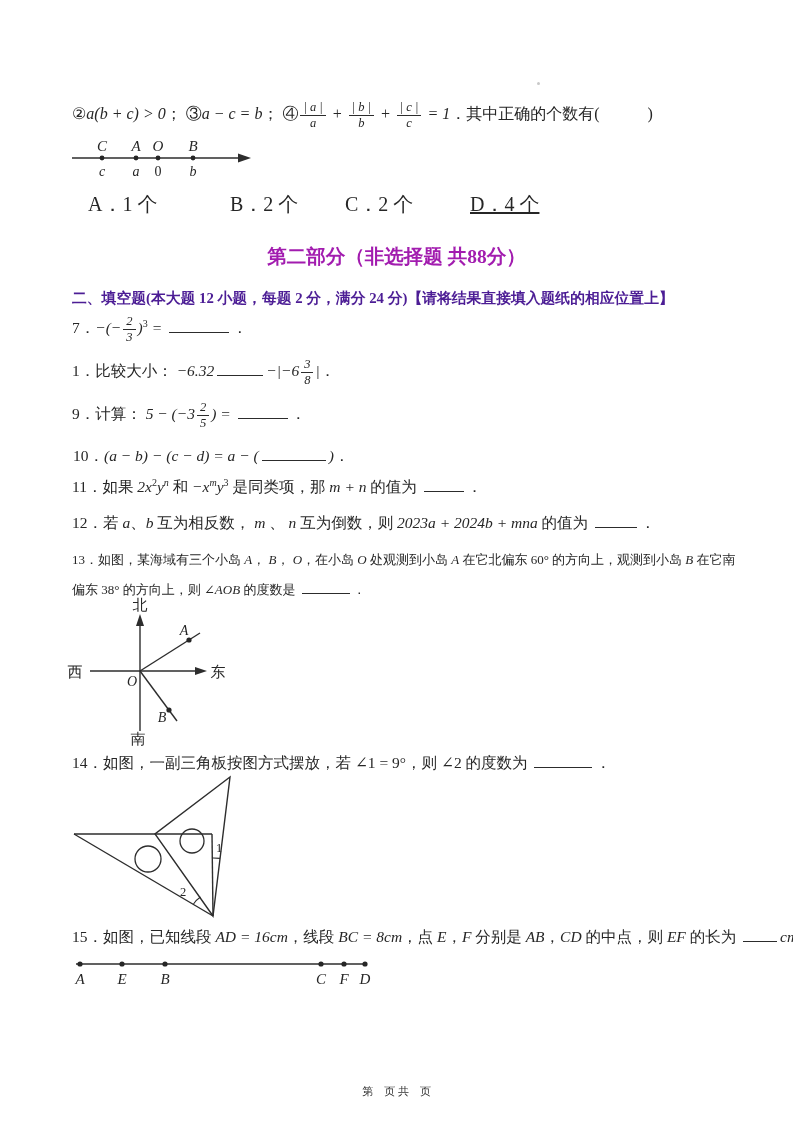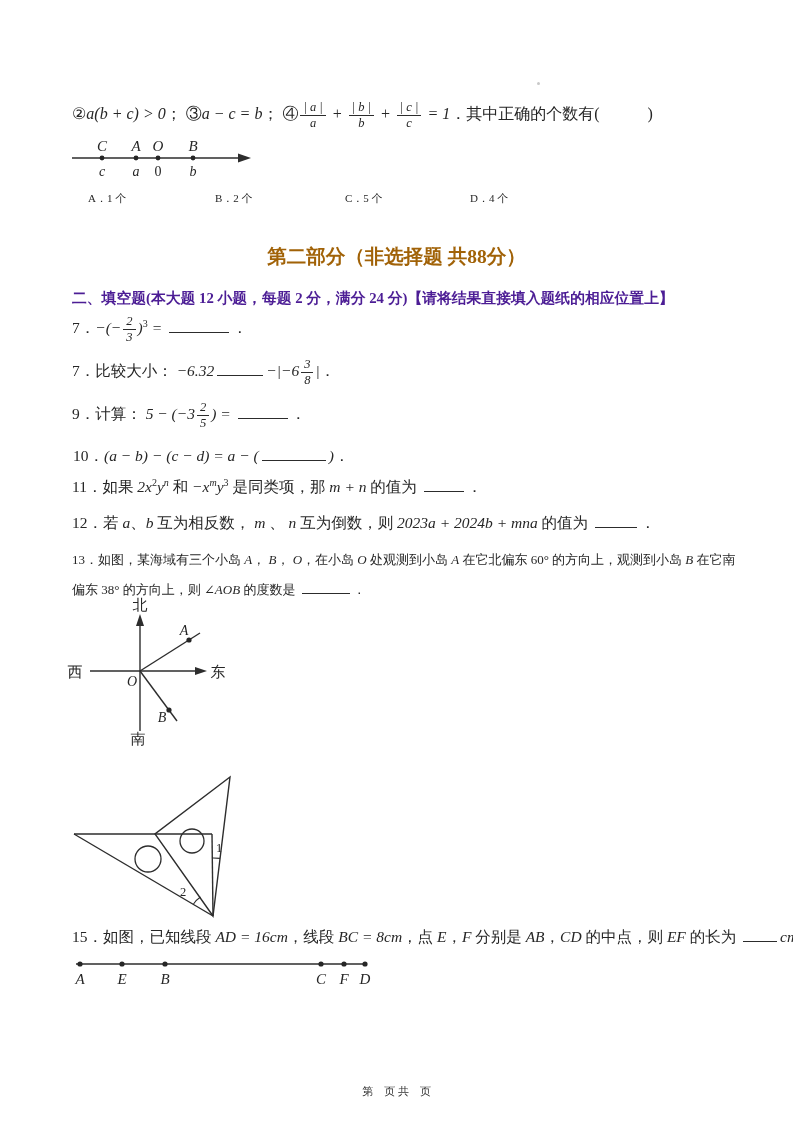--- a/index.html
+++ b/index.html
@@ -8,23 +8,23 @@
   .row{position:absolute;white-space:nowrap;font-size:15.5px;}
   .para{position:absolute;font-size:13px;line-height:30px;white-space:normal;}
   .m{font-style:italic;}
   .cn{font-style:normal;}
   sup{font-size:10px;line-height:0;}
   .frac{display:inline-flex;flex-direction:column;text-align:center;vertical-align:middle;
         font-size:12.5px;line-height:1.2;font-style:italic;margin:0 2px;}
   .fnum{border-bottom:1px solid #2c2c2c;padding:0 3px;}
   .fden{padding:0 3px;}
   .blank{display:inline-block;border-bottom:1.3px solid #2c2c2c;height:14px;vertical-align:baseline;margin:0 3px;}
-  .title{position:absolute;left:0;width:100%;text-align:center;font-weight:bold;font-size:19.5px;color:#a16207;}
+  .title{position:absolute;left:0;width:100%;text-align:center;font-weight:bold;font-size:19.5px;color:#a21caf;}
   .bold-header{position:absolute;font-weight:bold;font-size:14.8px;color:#4c1d95;white-space:nowrap;}
-  .option{position:absolute;font-size:11px;white-space:nowrap;}
+  .option{position:absolute;font-size:20px;white-space:nowrap;}
   .fig{position:absolute;overflow:visible;}
   .fig text{font-family:"Liberation Serif","DejaVu Serif",serif;fill:#262626;}
   .footer{position:absolute;left:0;width:100%;text-align:center;font-size:11px;color:#303030;}
   .dot-artifact{position:absolute;left:537px;top:82px;width:3px;height:3px;border-radius:50%;background:#c8c8c8;}
 </style>
 </head>
 <body>
 
 <div class="sheet">
 
@@ -52,33 +52,33 @@
     <text x="66" y="15" font-size="15" font-style="italic" text-anchor="middle">A</text>
     <text x="88" y="15" font-size="15" font-style="italic" text-anchor="middle">O</text>
     <text x="123" y="15" font-size="15" font-style="italic" text-anchor="middle">B</text>
     <text x="32" y="40" font-size="14" font-style="italic" text-anchor="middle">c</text>
     <text x="66" y="40" font-size="14" font-style="italic" text-anchor="middle">a</text>
     <text x="88" y="40" font-size="14" text-anchor="middle">0</text>
     <text x="123" y="40" font-size="14" font-style="italic" text-anchor="middle">b</text>
   </svg>
 
   <span class="option" style="left:88px;top:191px;">A．1 个</span>
-  <span class="option" style="left:215px;top:191px;">B．2 个</span>
-  <span class="option" style="left:345px;top:191px;">C．5 个</span>
-  <span class="option" style="left:470px;top:191px;">D．4 个</span>
+  <span class="option" style="left:230px;top:191px;">B．2 个</span>
+  <span class="option" style="left:345px;top:191px;">C．2 个</span>
+  <span class="option" style="left:470px;top:191px;text-decoration:underline;">D．4 个</span>
 
   <div class="title" style="top:243px;">第二部分（非选择题 共88分）</div>
 
   <div class="bold-header" style="left:72px;top:289px;">二、填空题(本大题 12 小题，每题 2 分，满分 24 分)【请将结果直接填入题纸的相应位置上】</div>
 
   <div class="row" style="left:72px;top:314px;"><span class="cn">7．</span><span class="m">−(−</span><span class="frac">
         <span class="fnum">2</span>
         <span class="fden">3</span>
       </span><span class="m">)</span><sup>3</sup><span class="m"> = </span><span class="blank" style="width: 60px;"></span><span class="cn">．</span></div>
-  <div class="row" style="left:72px;top:357px;"><span class="cn">7．比较大小： </span><span class="m">−6.32</span><span class="blank" style="width: 46px;"></span><span class="m">−|−6</span><span class="frac">
+  <div class="row" style="left:72px;top:357px;"><span class="cn">1．比较大小： </span><span class="m">−6.32</span><span class="blank" style="width: 46px;"></span><span class="m">−|−6</span><span class="frac">
         <span class="fnum">3</span>
         <span class="fden">8</span>
       </span><span class="m">|</span><span class="cn">．</span></div>
   <div class="row" style="left:72px;top:400px;"><span class="cn">9．计算： </span><span class="m">5 − (−3</span><span class="frac">
         <span class="fnum">2</span>
         <span class="fden">5</span>
       </span><span class="m">) = </span><span class="blank" style="width: 50px;"></span><span class="cn">．</span></div>
   <div class="row" style="left:55px;top:446px;margin-left:18px;"><span class="cn">10．</span><span class="m">(a − b) − (c − d) = a − (</span><span class="blank" style="width: 64px;"></span><span class="m">)</span><span class="cn">．</span></div>
   <div class="row" style="left:72px;top:477px;"><span class="cn">11．如果 </span><span class="m">2x</span><sup>2</sup><span class="m">y</span><sup class="m">n</sup><span class="cn"> 和 </span><span class="m">−x</span><sup class="m">m</sup><span class="m">y</span><sup>3</sup><span class="cn"> 是同类项，那 </span><span class="m">m + n</span><span class="cn"> 的值为 </span><span class="blank" style="width: 40px;"></span><span class="cn">．</span></div>
   <div class="row" style="left:72px;top:513px;"><span class="cn">12．若 </span><span class="m">a</span><span class="cn">、</span><span class="m">b</span><span class="cn"> 互为相反数， </span><span class="m">m</span><span class="cn"> 、 </span><span class="m">n</span><span class="cn"> 互为倒数，则 </span><span class="m">2023a + 2024b + mna</span><span class="cn"> 的值为 </span><span class="blank" style="width: 42px;"></span><span class="cn">．</span></div>
@@ -96,20 +96,21 @@
     <circle cx="106" cy="112" r="2.6" fill="#262626"></circle>
     <text x="77" y="12" font-size="15" text-anchor="middle">北</text>
     <text x="12" y="79" font-size="15" text-anchor="middle">西</text>
     <text x="155" y="79" font-size="15" text-anchor="middle">东</text>
     <text x="75" y="146" font-size="15" text-anchor="middle">南</text>
     <text x="69" y="88" font-size="14" font-style="italic" text-anchor="middle">O</text>
     <text x="121" y="37" font-size="14" font-style="italic" text-anchor="middle">A</text>
     <text x="99" y="124" font-size="14" font-style="italic" text-anchor="middle">B</text>
   </svg>
 
+  <div class="row" style="left:72px;top:753px;"><span class="cn">14．如图，一副三角板按图方式摆放，若 ∠1 = 9°，则 ∠2 的度数为 </span><span class="blank" style="width: 58px;"></span><span class="cn">．</span></div>
 
   <svg class="fig" style="left:58px;top:772px;" width="190" height="152" viewBox="0 0 190 152">
     <polygon points="172,5 97,62 155,144" fill="none" stroke="#2d2d2d" stroke-width="1.4"></polygon>
     <line x1="16" y1="62" x2="154" y2="62" stroke="#2d2d2d" stroke-width="1.4"></line>
     <line x1="154" y1="62" x2="155" y2="144" stroke="#2d2d2d" stroke-width="1.4"></line>
     <line x1="16" y1="62" x2="155" y2="144" stroke="#2d2d2d" stroke-width="1.4"></line>
     <circle cx="134" cy="69" r="12" fill="none" stroke="#2d2d2d" stroke-width="1.3"></circle>
     <circle cx="90" cy="87" r="13" fill="none" stroke="#2d2d2d" stroke-width="1.3"></circle>
     <path d="M154.3,86 A58,58 0 0 1 162,86.4" fill="none" stroke="#2d2d2d" stroke-width="1.1"></path>
     <path d="M135.5,132 A25,25 0 0 1 142.5,125" fill="none" stroke="#2d2d2d" stroke-width="1.1"></path>

